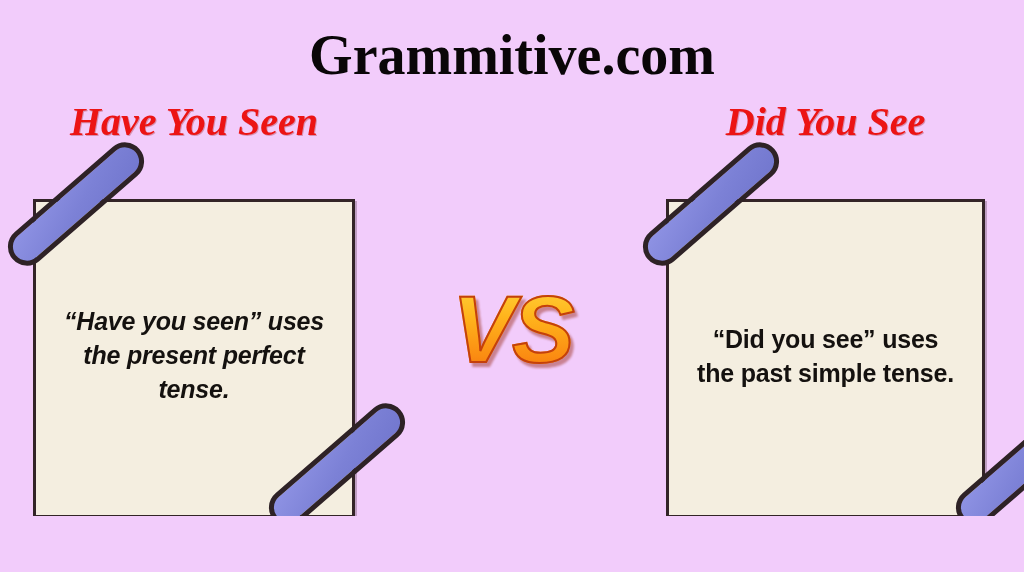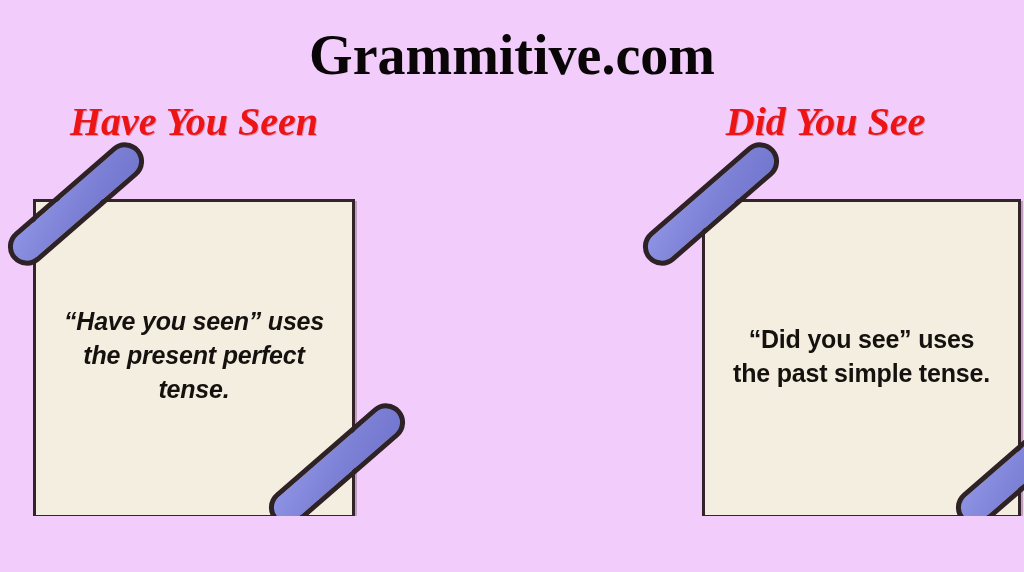--- a/index.html
+++ b/index.html
@@ -57,21 +57,21 @@
 
   
   .card {
     position: absolute;
     background: #f4eee0;
     border: 3px solid #332427;
     box-sizing: border-box;
     box-shadow: 2px 2px 0 rgba(60,40,45,0.28);
   }
   .card.left  { left: 33px;  top: 199px; width: 322px; height: 319px; font-style: italic; }
-  .card.right { left: 666px; top: 199px; width: 319px; height: 319px; margin-left: 36px; }
+  .card.right { left: 666px; top: 199px; width: 319px; height: 319px; }
 
   .card-text {
     position: absolute;
     left: 8%;
     right: 8%;
     top: 50%;
     transform: translateY(-54%);
     text-align: center;
     font-family: "Liberation Sans", sans-serif;
     font-weight: bold;
@@ -140,14 +140,17 @@
 
   <div class="card right">
     <div class="card-text">“Did you see” uses the past simple tense.</div>
   </div>
 
   <div class="tape l-tl"></div>
   <div class="tape l-br"></div>
   <div class="tape r-tl"></div>
   <div class="tape r-br"></div>
 
+  <div class="vs-badge">
+    <span class="vs-text">VS</span>
+  </div>
 
 </div>
 
 </body></html>

